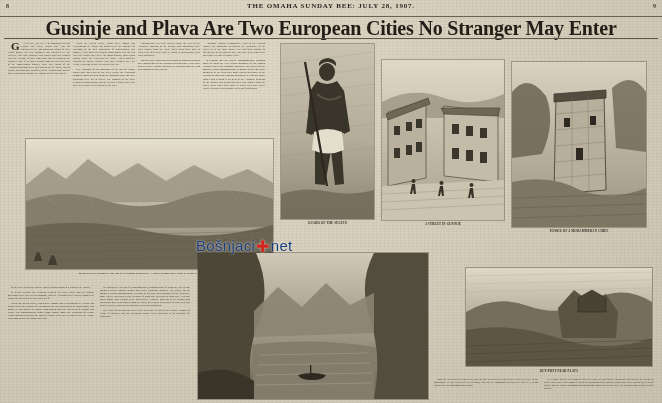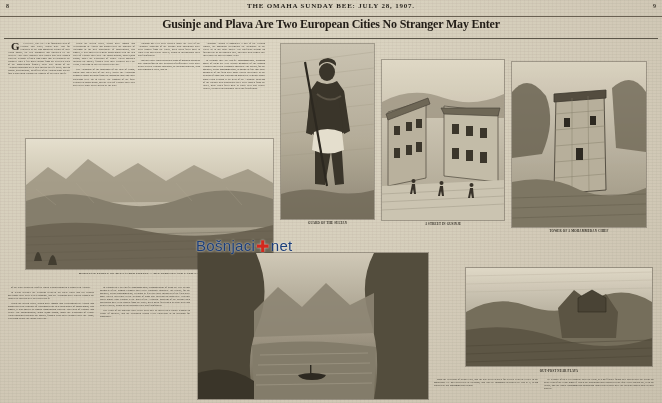--- a/index.html
+++ b/index.html
@@ -37,21 +37,21 @@
   .mh-num.right{right:6px;}
   .mh-title{
     position:absolute;top:0;left:0;width:662px;text-align:center;
     font-size:7px;letter-spacing:.8px;color:#2e2a23;font-weight:bold;
     font-family:"Liberation Serif", serif;
   }
   
   #headline{
     position:absolute;top:17px;left:0;width:662px;
     text-align:center;
-    font-size:12px;
+    font-size:20px;
     font-weight:bold;
     color:#241f19;
     letter-spacing:-.2px;
     font-family:"Liberation Serif", serif;
     white-space:nowrap;
   }
   #rule-under-head{
     position:absolute;top:38px;left:4px;width:654px;height:1px;background:#5d574a;
   }
   

